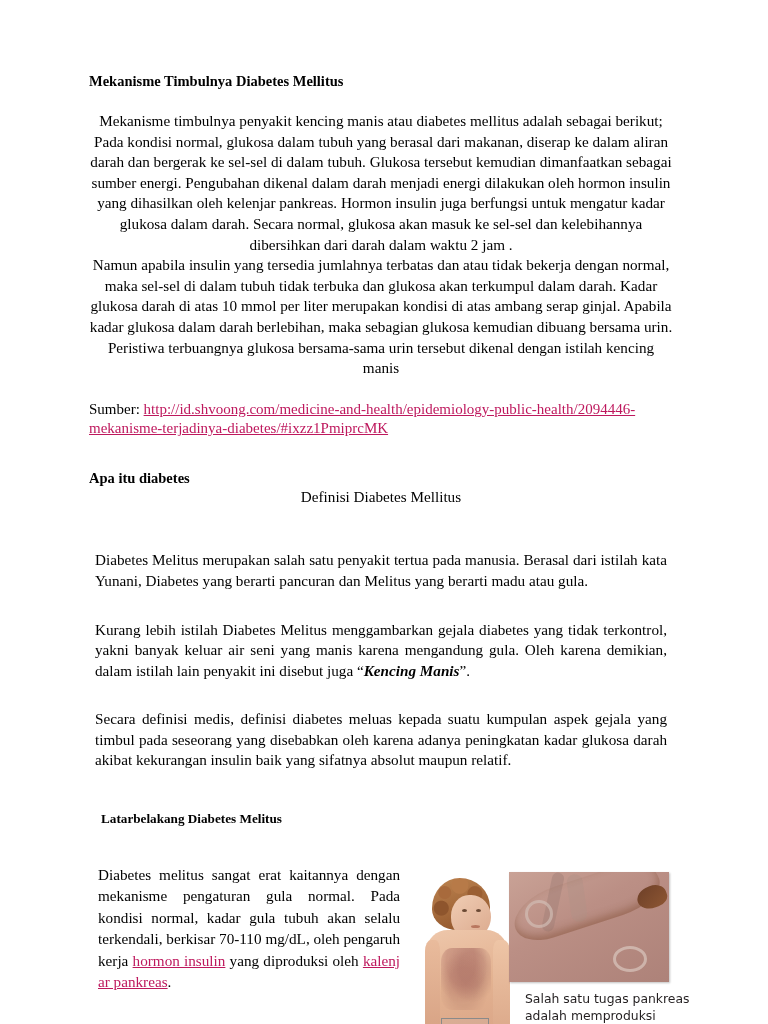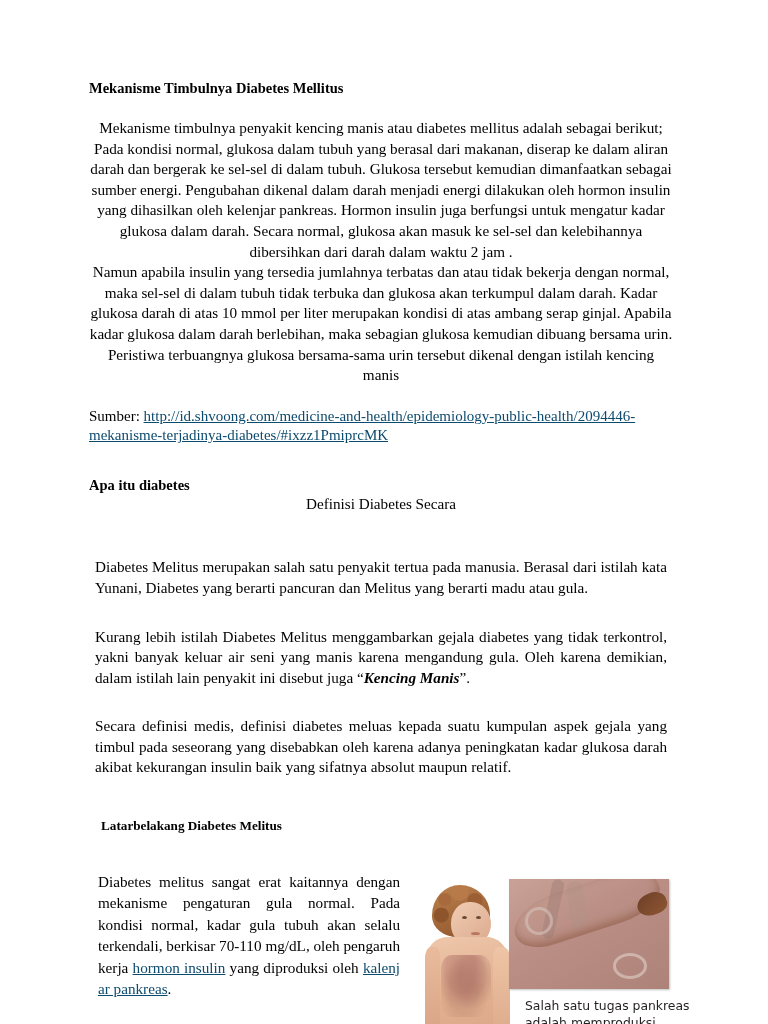--- a/index.html
+++ b/index.html
@@ -16,21 +16,21 @@
   }
   .page {
     position: relative;
     width: 768px;
     height: 1024px;
     background: #ffffff;
   }
   .content {
     position: absolute;
     left: 89px;
-    top: 79px;
+    top: 72px;
     width: 584px;
   }
 
   
   .h-bold {
     font-weight: bold;
     font-size: 14.5px;
     line-height: 18px;
     margin: 0;
   }
@@ -44,21 +44,21 @@
     font-size: 15.2px;
     line-height: 20.6px;
     margin: 6px;
     text-align: justify;
   }
   .spacer-lg { height: 21px; }
   .spacer-md { height: 16px; }
   .spacer-sm { height: 10px; }
 
   a.link, .link {
-    color: #0c4a6e;
+    color: #be185d;
     word-break: break-all;
   }
   .src-line {
     font-size: 15px;
     line-height: 19px;
     margin: 0;
   }
   .bi {
     font-weight: bold;
     font-style: italic;
@@ -335,21 +335,21 @@
 
     <div>
       <p class="src-line"><span>Sumber:</span> <a class="link" href="#">http://id.shvoong.com/medicine-and-health/epidemiology-public-health/2094446-</a></p>
       <p class="src-line"><a class="link" href="#">mekanisme-terjadinya-diabetes/#ixzz1PmiprcMK</a></p>
     </div>
 
     <div class="spacer-lg"></div>
     <div class="spacer-sm"></div>
 
     <p class="h-bold">Apa itu diabetes</p>
-    <p class="para">Definisi Diabetes Secara</p>
+    <p class="para">Definisi Diabetes Mellitus</p>
 
     <div class="spacer-lg"></div>
     <div class="spacer-md"></div>
 
     <p class="para-just">Diabetes Melitus merupakan salah satu penyakit tertua pada manusia. Berasal dari istilah kata Yunani, Diabetes yang berarti pancuran dan Melitus yang berarti madu atau gula.</p>
 
     <div class="spacer-md"></div>
 
     <p class="para-just"><span>Kurang lebih istilah Diabetes Melitus menggambarkan gejala diabetes yang tidak terkontrol, yakni banyak keluar air seni yang manis karena mengandung gula. Oleh karena demikian, dalam istilah lain penyakit ini disebut juga “</span><span class="bi">Kencing Manis</span><span>”.</span></p>
 

